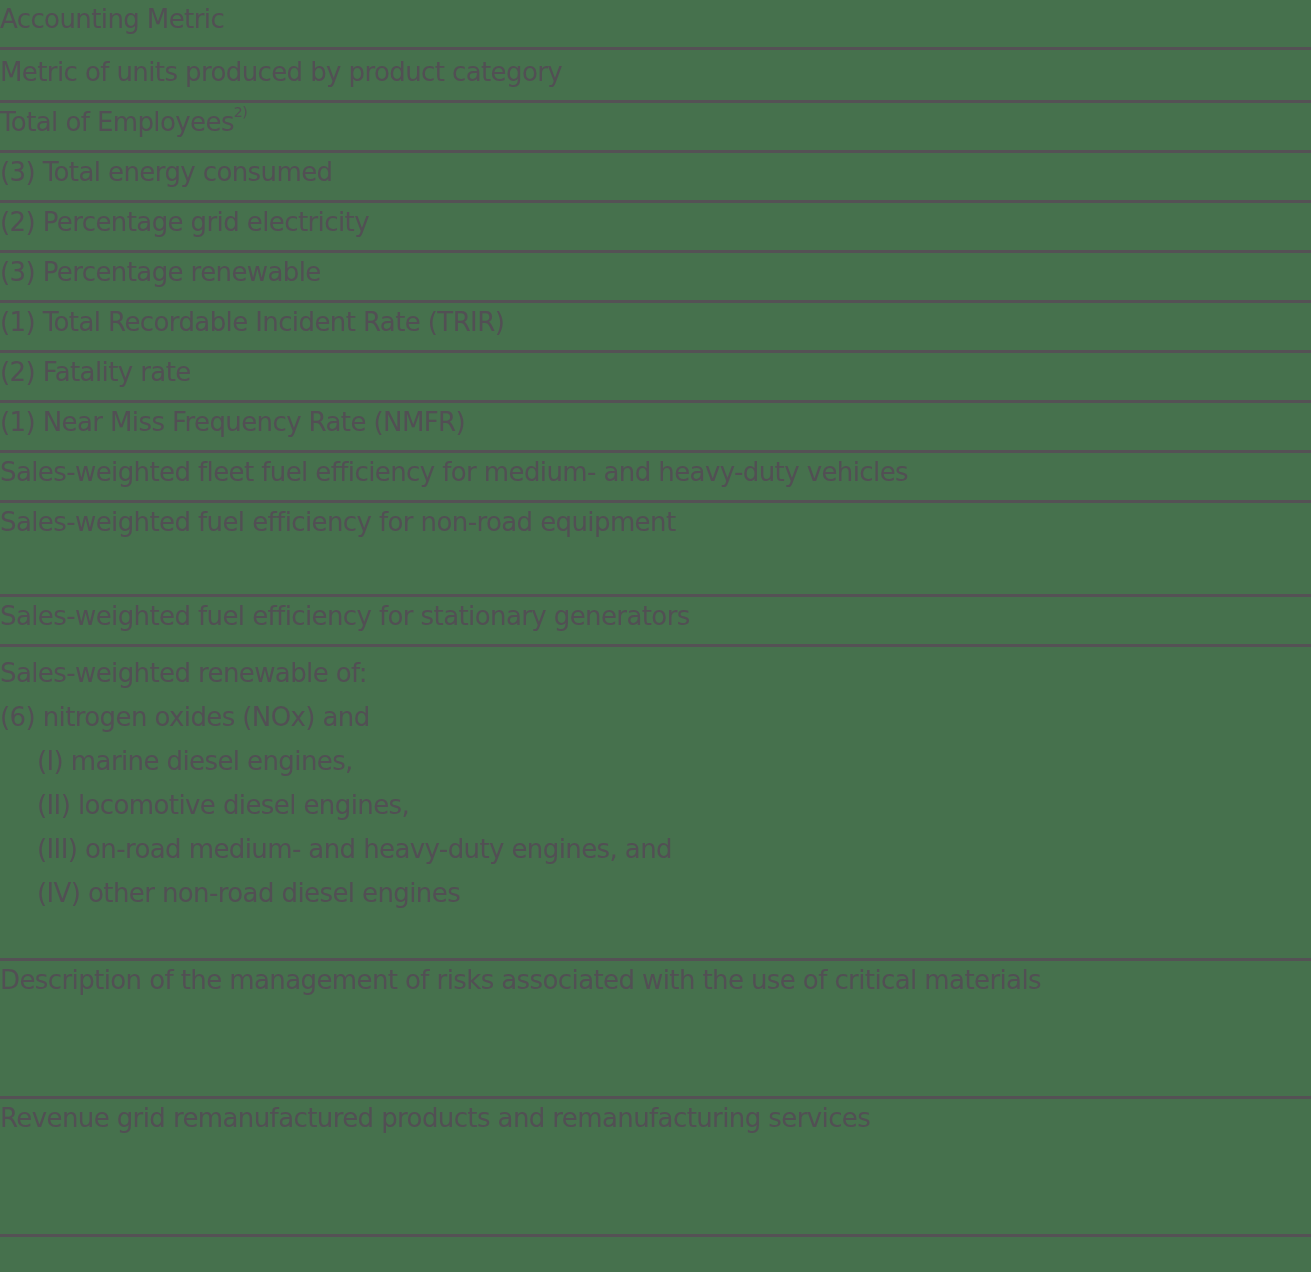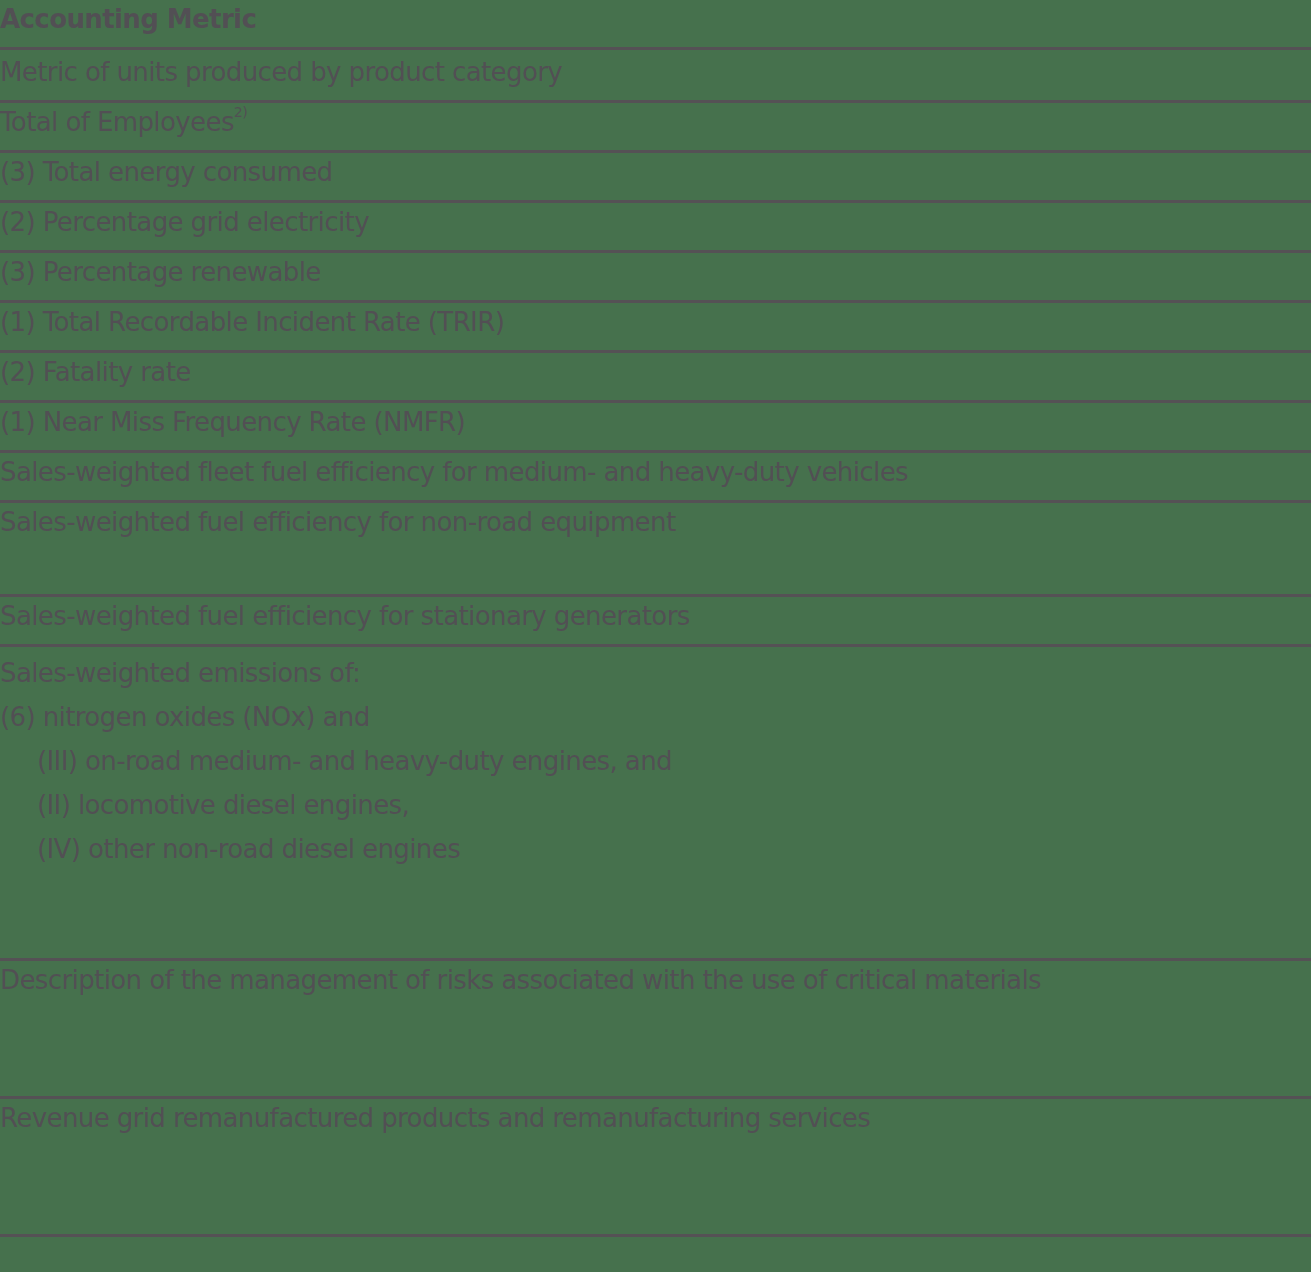--- a/index.html
+++ b/index.html
@@ -6,21 +6,21 @@
     body {
       width: 1311px; height: 1272px;
       background: #46714d;
       font-family: "DejaVu Sans", "Liberation Sans", sans-serif;
       color: #524f54;
       overflow: hidden;
       position: relative;
     }
     .table { position: absolute; left: 0; top: 0; width: 1311px; }
     .row { position: absolute; left: 0; width: 1311px; }
-    .hdr { font-weight: bold; font-size: 25px; letter-spacing: -1px; }
+    .hdr { font-weight: normal; font-size: 25px; letter-spacing: -1px; }
     .cell { font-size: 26px; letter-spacing: -0.6px; white-space: nowrap; position: absolute; left: 0; }
     .line { position: absolute; left: 0; width: 1311px; height: 3px; background: #555155; }
     .sub { display: block; }
     .indent { padding-left: 37px; }
     sup { font-size: 14px; vertical-align: top; position: relative; top: -3px; }
   </style>
 </head>
 <body>
 
 <div class="table">
@@ -79,24 +79,25 @@
   </div>
   <div class="line" style="top:594px;"></div>
 
   <div class="row" style="top:601px;">
     <span class="cell">Sales-weighted fuel efficiency for stationary generators</span>
   </div>
   <div class="line" style="top:644px;"></div>
 
   <div class="row" style="top:651px;">
     <div class="cell" style="line-height:44px;">
-      <span class="sub">Sales-weighted emissions of:</span>
+      <span class="sub">Sales-weighted renewable of:</span>
       <span class="sub">(6) nitrogen oxides (NOx) and</span>
+      <span class="sub indent">(I) marine diesel engines,</span>
+      <span class="sub indent">(II) locomotive diesel engines,</span>
       <span class="sub indent">(III) on-road medium- and heavy-duty engines, and</span>
-      <span class="sub indent">(II) locomotive diesel engines,</span>
       <span class="sub indent">(IV) other non-road diesel engines</span>
     </div>
   </div>
   <div class="line" style="top:958px;"></div>
 
   <div class="row" style="top:965px;">
     <span class="cell">Description of the management of risks associated with the use of critical materials</span>
   </div>
   <div class="line" style="top:1096px;"></div>
 

